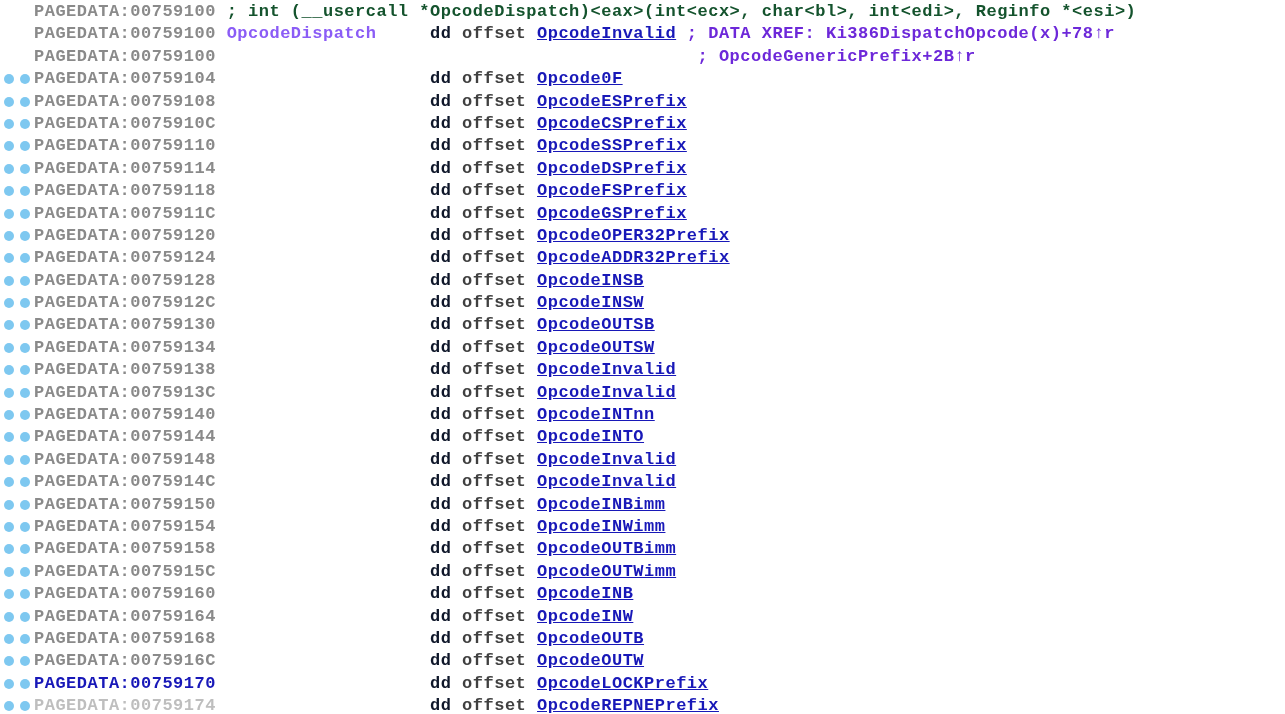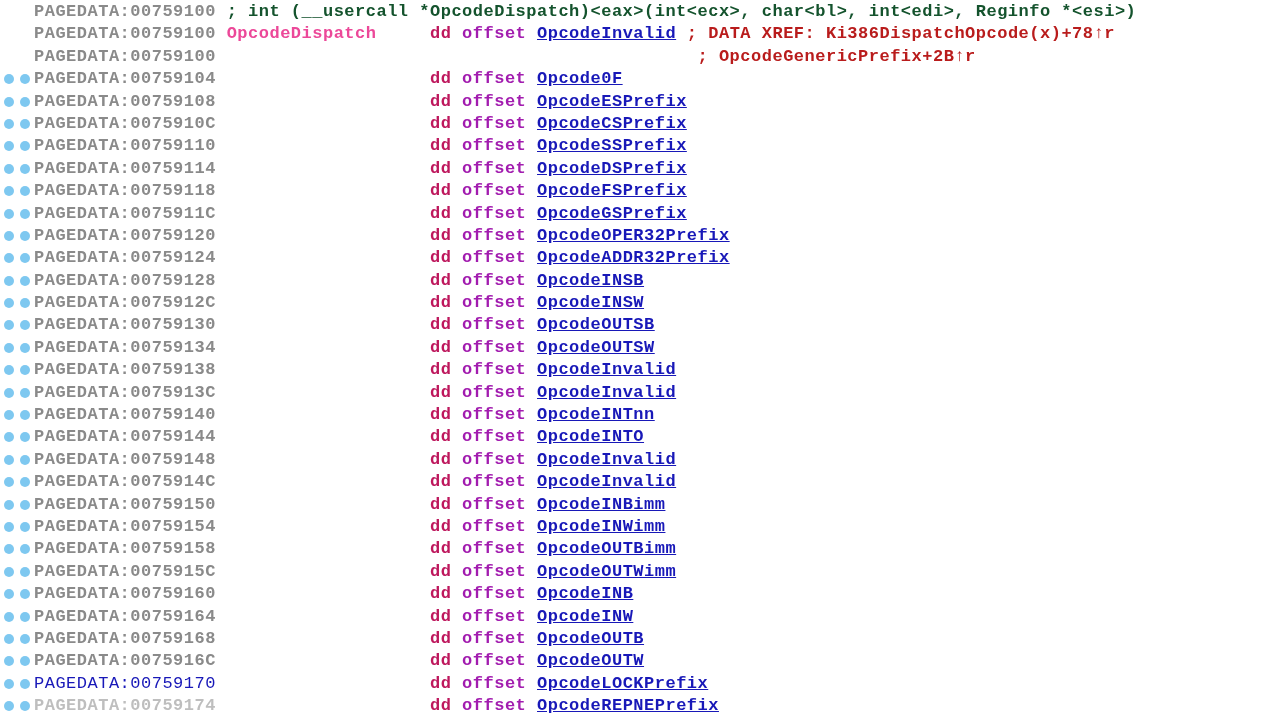--- a/index.html
+++ b/index.html
@@ -32,24 +32,24 @@
       height: 10px;
       border-radius: 50%;
       background: #7ec8f0;
       position: absolute;
       top: 6px;
     }
     .dot.d1 { left: 4px; }
     .dot.d2 { left: 20px; }
     .addr { color: #8a8a8a; }
     .cmt  { color: #14532d; }
-    .lbl  { color: #ec4899; }
-    .kw   { color: #be185d; }
-    .ofs  { color: #a21caf; }
+    .lbl  { color: #8b5cf6; }
+    .kw   { color: #0f172a; }
+    .ofs  { color: #404040; }
     .sym  { color: #1818b8; text-decoration: underline; }
-    .xref { color: #b91c1c; }
-    .addr-hl { color: #1818b8; font-weight: 400; }
+    .xref { color: #6d28d9; }
+    .addr-hl { color: #1818b8; font-weight: 700; }
     .cutoff .addr { opacity: 0.55; }
   </style>
 </head>
 <body>
 
 <div class="listing" id="listing"><span class="row"><span class="gutter"></span><span class="addr">PAGEDATA:00759100 </span><span class="cmt">; int (__usercall *OpcodeDispatch)&lt;eax&gt;(int&lt;ecx&gt;, char&lt;bl&gt;, int&lt;edi&gt;, Reginfo *&lt;esi&gt;)</span></span><span class="row"><span class="gutter"></span><span class="addr">PAGEDATA:00759100 </span><span class="lbl">OpcodeDispatch</span><span>     </span><span class="kw">dd</span><span> </span><span class="ofs">offset</span><span> </span><span class="sym">OpcodeInvalid</span><span> </span><span class="xref">; DATA XREF: Ki386DispatchOpcode(x)+78↑r</span></span><span class="row"><span class="gutter"></span><span class="addr">PAGEDATA:00759100 </span><span>                                            </span><span class="xref">; OpcodeGenericPrefix+2B↑r</span></span><span class="row"><span class="gutter"><span class="dot d1"></span><span class="dot d2"></span></span><span class="addr">PAGEDATA:00759104 </span><span>                   </span><span class="kw">dd</span><span> </span><span class="ofs">offset</span><span> </span><span class="sym">Opcode0F</span></span><span class="row"><span class="gutter"><span class="dot d1"></span><span class="dot d2"></span></span><span class="addr">PAGEDATA:00759108 </span><span>                   </span><span class="kw">dd</span><span> </span><span class="ofs">offset</span><span> </span><span class="sym">OpcodeESPrefix</span></span><span class="row"><span class="gutter"><span class="dot d1"></span><span class="dot d2"></span></span><span class="addr">PAGEDATA:0075910C </span><span>                   </span><span class="kw">dd</span><span> </span><span class="ofs">offset</span><span> </span><span class="sym">OpcodeCSPrefix</span></span><span class="row"><span class="gutter"><span class="dot d1"></span><span class="dot d2"></span></span><span class="addr">PAGEDATA:00759110 </span><span>                   </span><span class="kw">dd</span><span> </span><span class="ofs">offset</span><span> </span><span class="sym">OpcodeSSPrefix</span></span><span class="row"><span class="gutter"><span class="dot d1"></span><span class="dot d2"></span></span><span class="addr">PAGEDATA:00759114 </span><span>                   </span><span class="kw">dd</span><span> </span><span class="ofs">offset</span><span> </span><span class="sym">OpcodeDSPrefix</span></span><span class="row"><span class="gutter"><span class="dot d1"></span><span class="dot d2"></span></span><span class="addr">PAGEDATA:00759118 </span><span>                   </span><span class="kw">dd</span><span> </span><span class="ofs">offset</span><span> </span><span class="sym">OpcodeFSPrefix</span></span><span class="row"><span class="gutter"><span class="dot d1"></span><span class="dot d2"></span></span><span class="addr">PAGEDATA:0075911C </span><span>                   </span><span class="kw">dd</span><span> </span><span class="ofs">offset</span><span> </span><span class="sym">OpcodeGSPrefix</span></span><span class="row"><span class="gutter"><span class="dot d1"></span><span class="dot d2"></span></span><span class="addr">PAGEDATA:00759120 </span><span>                   </span><span class="kw">dd</span><span> </span><span class="ofs">offset</span><span> </span><span class="sym">OpcodeOPER32Prefix</span></span><span class="row"><span class="gutter"><span class="dot d1"></span><span class="dot d2"></span></span><span class="addr">PAGEDATA:00759124 </span><span>                   </span><span class="kw">dd</span><span> </span><span class="ofs">offset</span><span> </span><span class="sym">OpcodeADDR32Prefix</span></span><span class="row"><span class="gutter"><span class="dot d1"></span><span class="dot d2"></span></span><span class="addr">PAGEDATA:00759128 </span><span>                   </span><span class="kw">dd</span><span> </span><span class="ofs">offset</span><span> </span><span class="sym">OpcodeINSB</span></span><span class="row"><span class="gutter"><span class="dot d1"></span><span class="dot d2"></span></span><span class="addr">PAGEDATA:0075912C </span><span>                   </span><span class="kw">dd</span><span> </span><span class="ofs">offset</span><span> </span><span class="sym">OpcodeINSW</span></span><span class="row"><span class="gutter"><span class="dot d1"></span><span class="dot d2"></span></span><span class="addr">PAGEDATA:00759130 </span><span>                   </span><span class="kw">dd</span><span> </span><span class="ofs">offset</span><span> </span><span class="sym">OpcodeOUTSB</span></span><span class="row"><span class="gutter"><span class="dot d1"></span><span class="dot d2"></span></span><span class="addr">PAGEDATA:00759134 </span><span>                   </span><span class="kw">dd</span><span> </span><span class="ofs">offset</span><span> </span><span class="sym">OpcodeOUTSW</span></span><span class="row"><span class="gutter"><span class="dot d1"></span><span class="dot d2"></span></span><span class="addr">PAGEDATA:00759138 </span><span>                   </span><span class="kw">dd</span><span> </span><span class="ofs">offset</span><span> </span><span class="sym">OpcodeInvalid</span></span><span class="row"><span class="gutter"><span class="dot d1"></span><span class="dot d2"></span></span><span class="addr">PAGEDATA:0075913C </span><span>                   </span><span class="kw">dd</span><span> </span><span class="ofs">offset</span><span> </span><span class="sym">OpcodeInvalid</span></span><span class="row"><span class="gutter"><span class="dot d1"></span><span class="dot d2"></span></span><span class="addr">PAGEDATA:00759140 </span><span>                   </span><span class="kw">dd</span><span> </span><span class="ofs">offset</span><span> </span><span class="sym">OpcodeINTnn</span></span><span class="row"><span class="gutter"><span class="dot d1"></span><span class="dot d2"></span></span><span class="addr">PAGEDATA:00759144 </span><span>                   </span><span class="kw">dd</span><span> </span><span class="ofs">offset</span><span> </span><span class="sym">OpcodeINTO</span></span><span class="row"><span class="gutter"><span class="dot d1"></span><span class="dot d2"></span></span><span class="addr">PAGEDATA:00759148 </span><span>                   </span><span class="kw">dd</span><span> </span><span class="ofs">offset</span><span> </span><span class="sym">OpcodeInvalid</span></span><span class="row"><span class="gutter"><span class="dot d1"></span><span class="dot d2"></span></span><span class="addr">PAGEDATA:0075914C </span><span>                   </span><span class="kw">dd</span><span> </span><span class="ofs">offset</span><span> </span><span class="sym">OpcodeInvalid</span></span><span class="row"><span class="gutter"><span class="dot d1"></span><span class="dot d2"></span></span><span class="addr">PAGEDATA:00759150 </span><span>                   </span><span class="kw">dd</span><span> </span><span class="ofs">offset</span><span> </span><span class="sym">OpcodeINBimm</span></span><span class="row"><span class="gutter"><span class="dot d1"></span><span class="dot d2"></span></span><span class="addr">PAGEDATA:00759154 </span><span>                   </span><span class="kw">dd</span><span> </span><span class="ofs">offset</span><span> </span><span class="sym">OpcodeINWimm</span></span><span class="row"><span class="gutter"><span class="dot d1"></span><span class="dot d2"></span></span><span class="addr">PAGEDATA:00759158 </span><span>                   </span><span class="kw">dd</span><span> </span><span class="ofs">offset</span><span> </span><span class="sym">OpcodeOUTBimm</span></span><span class="row"><span class="gutter"><span class="dot d1"></span><span class="dot d2"></span></span><span class="addr">PAGEDATA:0075915C </span><span>                   </span><span class="kw">dd</span><span> </span><span class="ofs">offset</span><span> </span><span class="sym">OpcodeOUTWimm</span></span><span class="row"><span class="gutter"><span class="dot d1"></span><span class="dot d2"></span></span><span class="addr">PAGEDATA:00759160 </span><span>                   </span><span class="kw">dd</span><span> </span><span class="ofs">offset</span><span> </span><span class="sym">OpcodeINB</span></span><span class="row"><span class="gutter"><span class="dot d1"></span><span class="dot d2"></span></span><span class="addr">PAGEDATA:00759164 </span><span>                   </span><span class="kw">dd</span><span> </span><span class="ofs">offset</span><span> </span><span class="sym">OpcodeINW</span></span><span class="row"><span class="gutter"><span class="dot d1"></span><span class="dot d2"></span></span><span class="addr">PAGEDATA:00759168 </span><span>                   </span><span class="kw">dd</span><span> </span><span class="ofs">offset</span><span> </span><span class="sym">OpcodeOUTB</span></span><span class="row"><span class="gutter"><span class="dot d1"></span><span class="dot d2"></span></span><span class="addr">PAGEDATA:0075916C </span><span>                   </span><span class="kw">dd</span><span> </span><span class="ofs">offset</span><span> </span><span class="sym">OpcodeOUTW</span></span><span class="row"><span class="gutter"><span class="dot d1"></span><span class="dot d2"></span></span><span class="addr-hl">PAGEDATA:00759170 </span><span>                   </span><span class="kw">dd</span><span> </span><span class="ofs">offset</span><span> </span><span class="sym">OpcodeLOCKPrefix</span></span><span class="row cutoff"><span class="gutter"><span class="dot d1"></span><span class="dot d2"></span></span><span class="addr">PAGEDATA:00759174 </span><span>                   </span><span class="kw">dd</span><span> </span><span class="ofs">offset</span><span> </span><span class="sym">OpcodeREPNEPrefix</span></span></div>
 
 </body></html>

